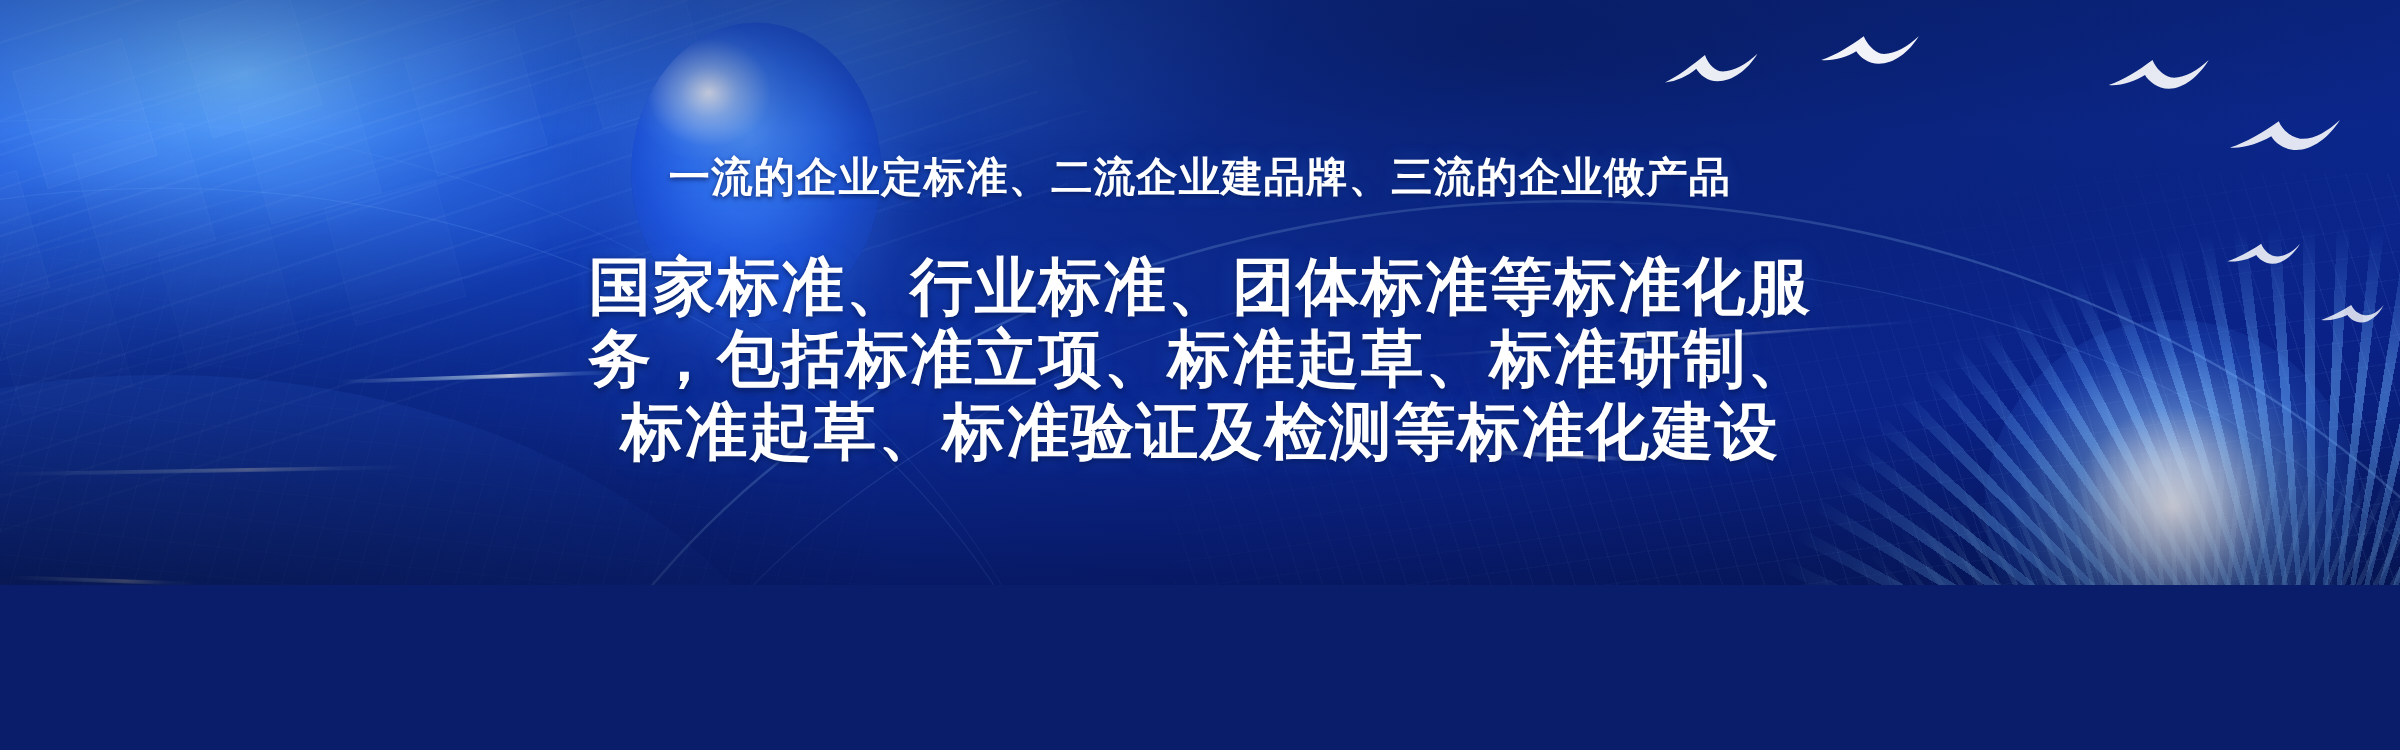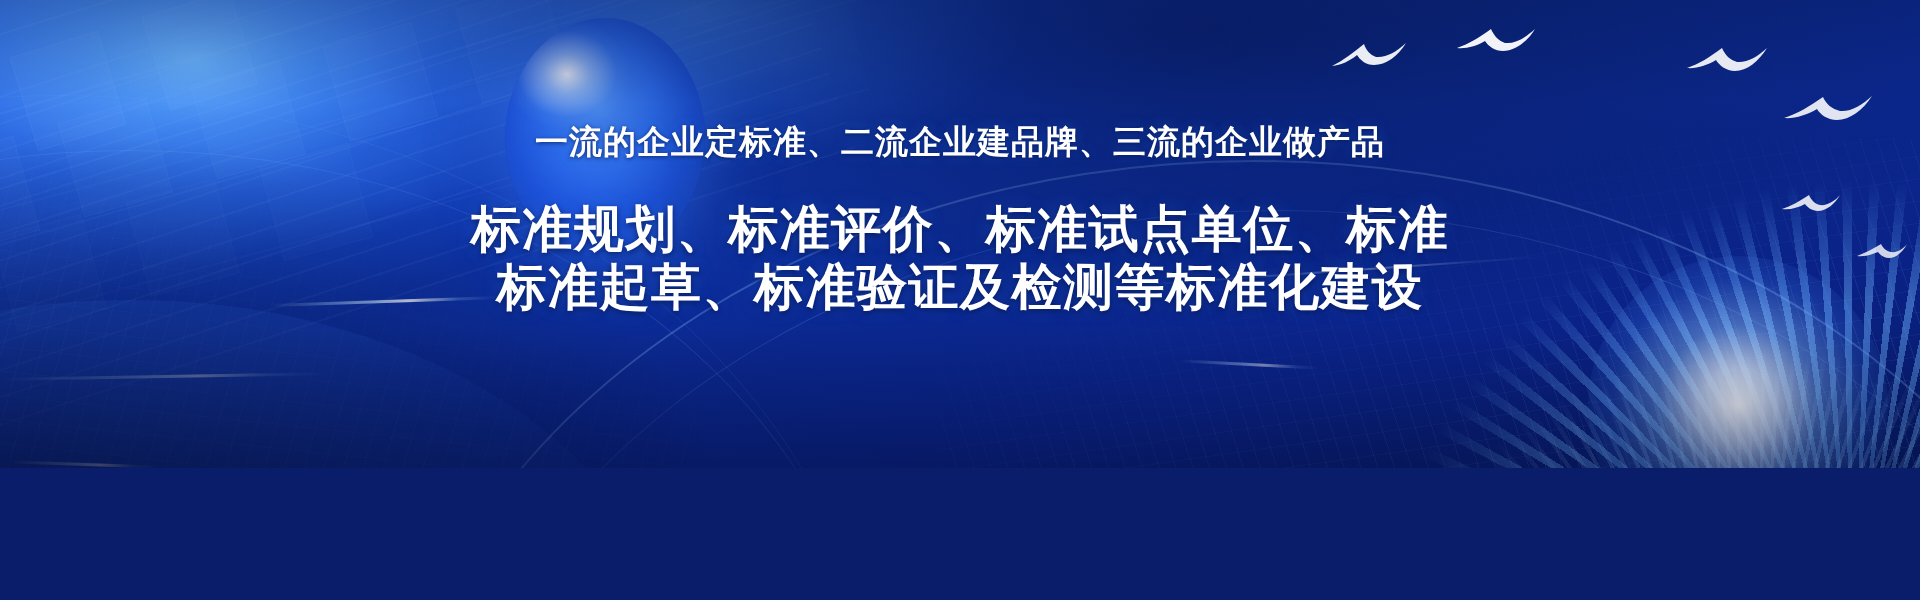--- a/index.html
+++ b/index.html
@@ -308,18 +308,19 @@
     <div class="bird" style="left:1855px;top:242px;">
       <svg width="54" height="20" viewBox="0 0 54 20">
           <path d="M2 14 C10 11 18 7 26 2 C28 6 31 9 36 10 C42 11 48 7 52 2 C48 10 41 16 34 16 C29 16 25 13 23 10 C16 13 8 15 2 14 Z" fill="#ffffff" opacity=".8"></path>
         </svg>
     </div>
   </div>
 
   <div class="copy">
     <div class="headline">一流的企业定标准、二流企业建品牌、三流的企业做产品</div>
     <div class="body-block">
-      <div class="body-line">标准规划、标准评价、标准试点单位、标准</div>
+      <div class="body-line">国家标准、行业标准、团体标准等标准化服</div>
+      <div class="body-line">务，包括标准立项、标准起草、标准研制、</div>
       <div class="body-line">标准起草、标准验证及检测等标准化建设</div>
     </div>
   </div>
 
 </div>
 
 </body></html>

